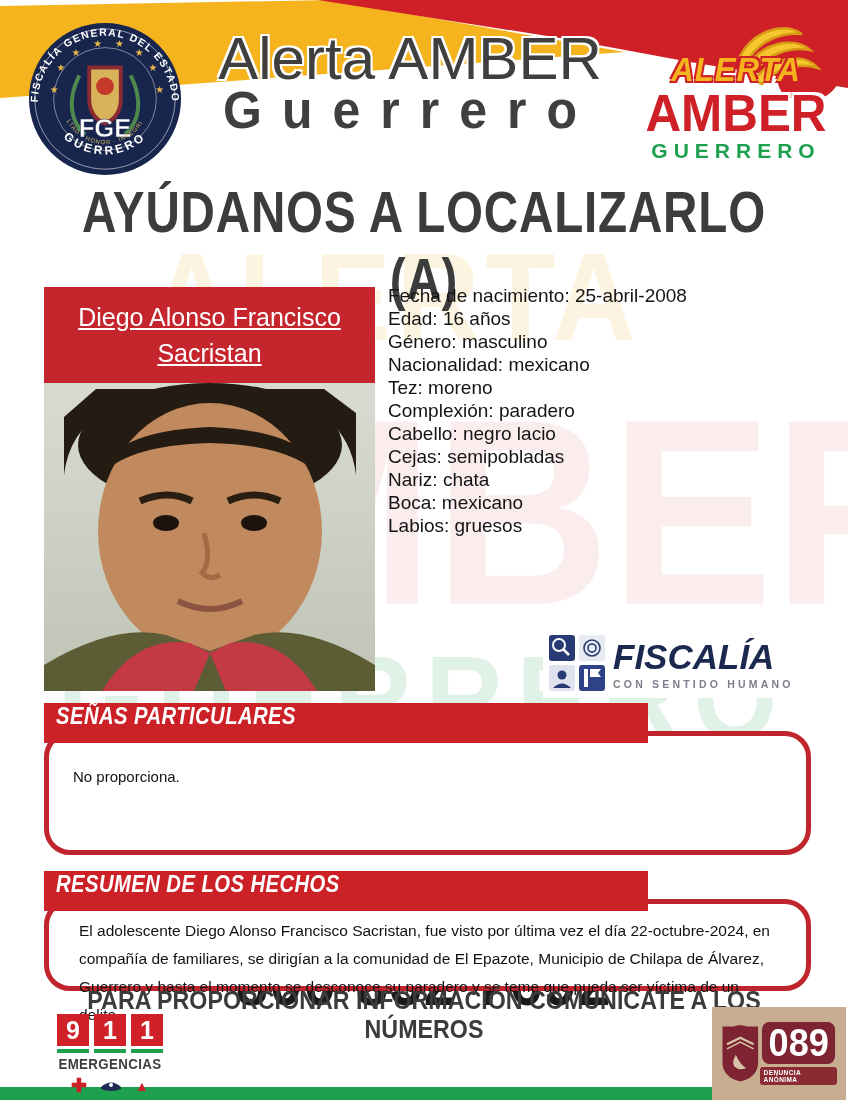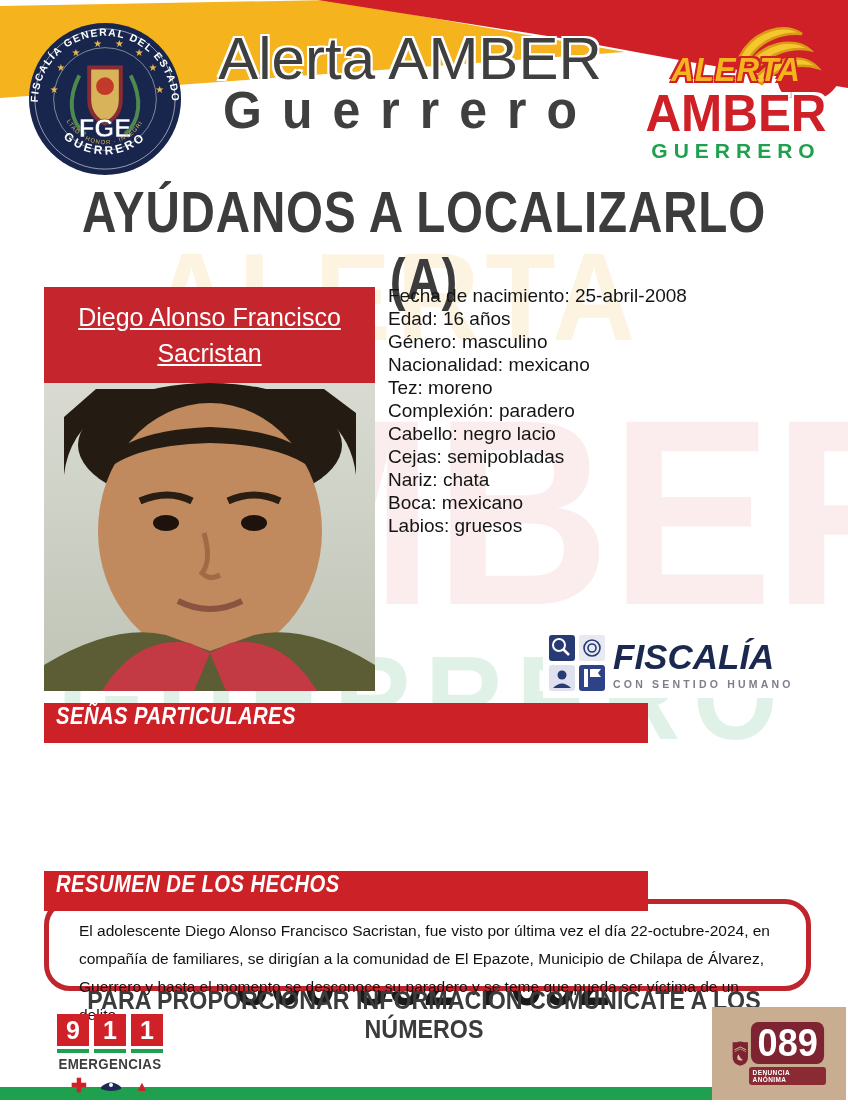--- a/index.html
+++ b/index.html
@@ -71,21 +71,21 @@
   .n911-dash{width:32px;height:4px;background:#1ea04e;}
   .n911-label{margin-top:3px;font-size:14px;font-weight:900;color:#3d3d3d;letter-spacing:.4px;
               transform:scaleX(.95);}
   .n911-icons{margin-top:2px;display:flex;justify-content:center;gap:12px;align-items:center;}
   .icon-cross{color:#cf2127;font-size:19px;font-weight:bold;}
   .icon-flame{color:#cf2127;font-size:14px;}
   .phone{position:absolute;left:0;top:944px;width:848px;text-align:center;z-index:1;}
   .phone span{display:inline-block;font-size:66px;font-weight:700;color:#1a1a1a;transform:scaleX(.88);
               letter-spacing:2px;}
   .badge089{position:absolute;left:712px;top:1007px;width:134px;height:93px;background:#c8ad90;z-index:2;
-            display:flex;align-items:center;justify-content:center;padding:20px;box-sizing:border-box;}
+            display:flex;align-items:center;justify-content:center;padding:9px;box-sizing:border-box;}
   .b089-right{display:flex;flex-direction:column;align-items:center;gap:3px;}
   .b089-num{background:#7d2331;color:#fff;font-weight:900;font-size:38px;border-radius:8px;
             padding:2px 7px;line-height:1;transform:scaleX(.95);}
   .b089-label{background:#8a2b33;color:#fff;font-size:6.5px;font-weight:bold;border-radius:3px;
               padding:2px 4px;letter-spacing:.4px;}
   .green-bar{position:absolute;left:0;top:1087px;width:820px;height:13px;background:#1ea04e;z-index:1;}
 </style>
 </head>
 <body>
 
@@ -224,20 +224,23 @@
     </svg>
     <div class="fiscalia-text">
       <div class="f-name">FISCALÍA</div>
       <div class="f-tag">CON SENTIDO HUMANO</div>
     </div>
   </div>
 
   <div class="tab senas-tab">
     <span>SEÑAS PARTICULARES</span>
   </div>
+  <div class="sec-box senas-box">
+    <div class="senas-text">No proporciona.</div>
+  </div>
 
   <div class="tab resumen-tab">
     <span>RESUMEN DE LOS HECHOS</span>
   </div>
   <div class="sec-box resumen-box">
     <div class="resumen-text">El adolescente Diego Alonso Francisco Sacristan, fue visto por última vez el día 22-octubre-2024, en compañía de familiares, se dirigían a la comunidad de El Epazote, Municipio de Chilapa de Álvarez, Guerrero y hasta el momento se desconoce su paradero y se teme que pueda ser víctima de un delito.</div>
   </div>
 
   <div class="cta">
     <span>PARA PROPORCIONAR INFORMACIÓN COMUNÍCATE A LOS NÚMEROS</span>

